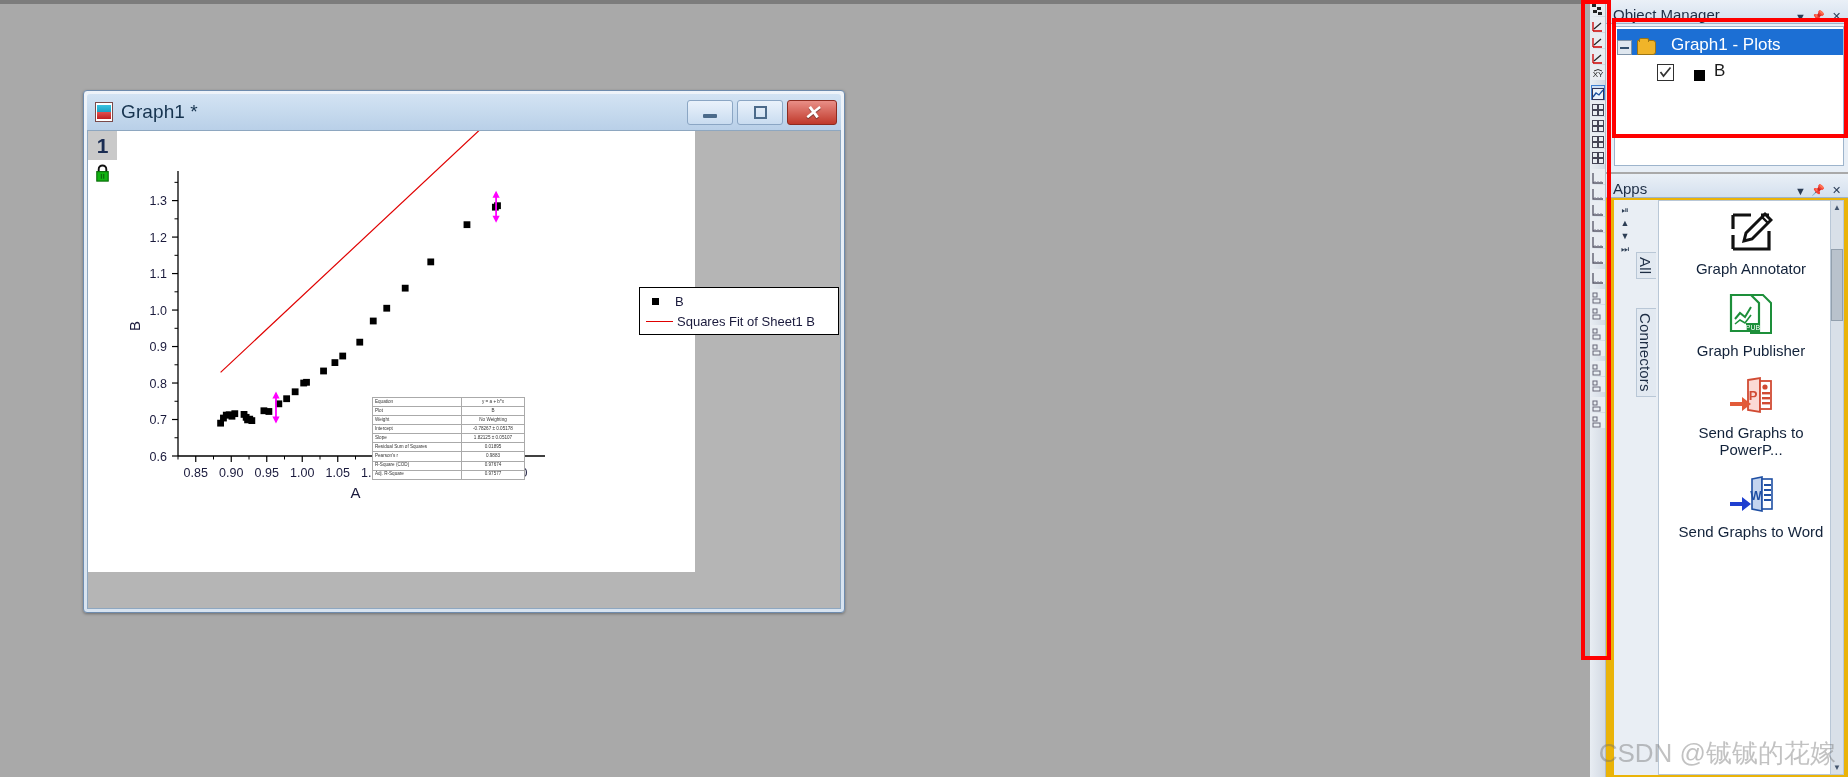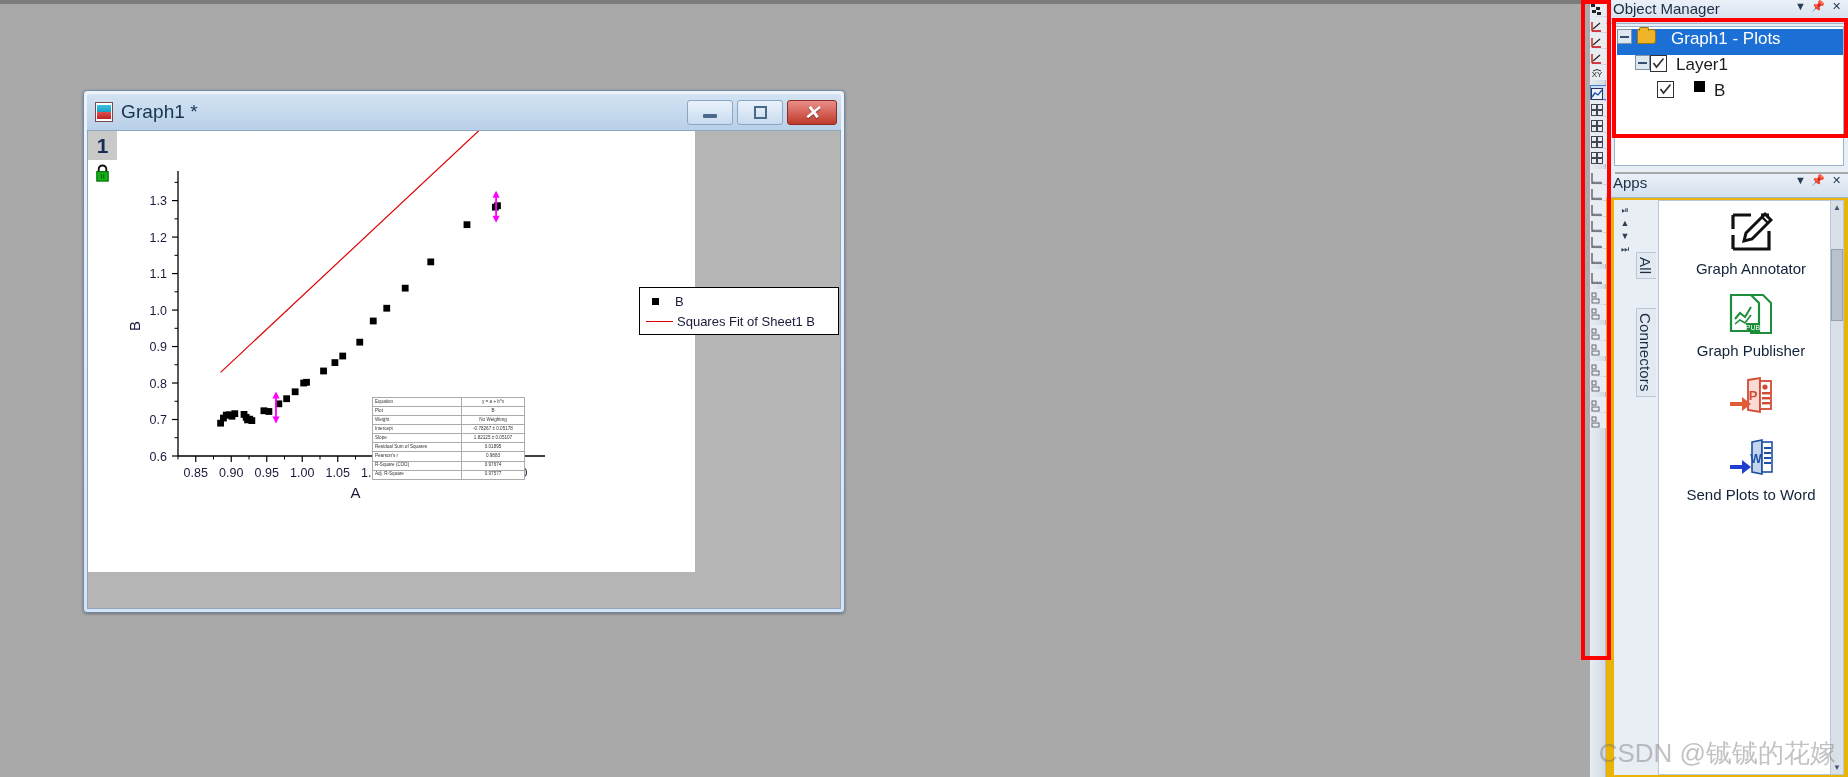--- a/index.html
+++ b/index.html
@@ -101,34 +101,34 @@
   }
   #legend .row{ display:flex; align-items:center; height:20px; }
   #legend .sym-sq{ width:7px;height:7px;background:#000;margin:0 16px 0 6px;}
   #legend .sym-ln{ width:27px;height:0;border-top:1.4px solid #e00000;margin:0 4px 0 0;}
 
   
   #right-dock{
     position:absolute; right:0; top:0; width:258px; height:777px;
   }
   .panel-header{
-    height:24px; display:flex; align-items:flex-start;
+    height:24px; display:flex; align-items:flex-end;
     background:linear-gradient(#eaf0f7,#d4e0ee);
     border-bottom:1px solid #9db4cc;
     padding:0 4px 0 7px; font-size:15px; color:#1d2d44;
   }
   .panel-header .title{ flex:1 1 auto; }
   .panel-header .hicon{ width:15px;text-align:center;font-size:11px;color:#2a3c55;cursor:pointer;margin-left:3px;}
 
   #object-manager{ position:absolute; left:16px; top:0; right:0; height:172px; background:#e7eef6; }
   #om-tree{
     position:absolute; left:8px; top:26px; right:4px; bottom:6px;
     background:#fff; border:1px solid #9db4cc; padding:2px 0 0 2px; overflow:hidden;
   }
-  .om-row{ display:flex; align-items:flex-start; height:26px; font-size:17px; color:#1b1b1b; position:relative;}
+  .om-row{ display:flex; align-items:flex-end; height:26px; font-size:17px; color:#1b1b1b; position:relative;}
   .om-row.sel{ background:#1c6fd4; color:#fff; }
   .om-toggle{
     width:15px;height:15px;border:1px solid #7f93a8;background:#dfe7ef;
     display:flex;align-items:center;justify-content:center; flex:0 0 auto; cursor:pointer;
   }
   .om-toggle i{ display:block;width:9px;height:2px;background:#33506e; }
   .om-folder{
     width:19px;height:15px;margin:0 6px 0 5px;flex:0 0 auto;position:relative;
     background:#f0b429; border:1px solid #9c7412; border-radius:1px 3px 3px 1px;
   }
@@ -170,21 +170,21 @@
   #apps-scrollbar .thumb{ position:absolute; left:0; top:48px; width:12px; height:72px; background:#b9c2cc; border:1px solid #93a0ad;}
   #apps-scrollbar .arrow{ position:absolute; left:2px; font-size:8px; color:#44566e;}
 
   
   #vtoolbar{
     position:absolute; left:0; top:0; width:16px; height:777px;
     background:linear-gradient(90deg,#e8edf3,#d3dae3);
     border-right:1px solid #b5bcc5;
   }
   .vt-icon{
-    width:25px;height:15px;margin:1px auto 0; position:relative; cursor:pointer;
+    width:14px;height:15px;margin:1px auto 0; position:relative; cursor:pointer;
     background:#e9edf2;border:1px solid transparent;
   }
   .vt-icon.sel{ border:1px solid #3f7fd0; background:#cfe0f5; }
   .vt-sep{ height:4px; }
 
   
   .red-box{ position:absolute; border:4px solid #ff0000; pointer-events:none; }
   #red-toolbar-box{ left:1581px; top:0; width:30px; height:660px; }
   #red-om-box{ left:1612px; top:18px; width:236px; height:120px; }
 
@@ -522,32 +522,20 @@
     </div>
     <div id="om-tree">
         <div class="om-row sel">
           <span class="om-toggle">
             <i></i>
           </span>
           <span class="om-folder"></span>
           <span class="om-label">Graph1 - Plots</span>
         </div>
         <div class="om-row">
-          <span class="om-indent" style="width:18px"></span>
-          <span class="om-toggle">
-            <i></i>
-          </span>
-          <span class="om-check">
-            <svg width="13" height="13" viewBox="0 0 13 13">
-              <path d="M1.5 6 L4.5 10 L11.5 1.5" fill="none" stroke="#333" stroke-width="1.7"></path>
-            </svg>
-          </span>
-          <span class="om-label">Layer1</span>
-        </div>
-        <div class="om-row">
           <span class="om-indent" style="width:40px"></span>
           <span class="om-check">
             <svg width="13" height="13" viewBox="0 0 13 13">
               <path d="M1.5 6 L4.5 10 L11.5 1.5" fill="none" stroke="#333" stroke-width="1.7"></path>
             </svg>
           </span>
           <span class="om-sym-sq"></span>
           <span class="om-label">B</span>
         </div>
       </div>
@@ -603,35 +591,36 @@
                   <path d="M20 4 l12 -2 v34 l-12 -2 z" fill="#fbd9d4" stroke="#d14b33" stroke-width="1.8"></path>
                   <rect x="32" y="5" width="11" height="28" fill="#fff" stroke="#d14b33" stroke-width="1.8"></rect>
                   <circle cx="37" cy="11" r="2.6" fill="#d14b33"></circle>
                   <rect x="34" y="16" width="8" height="2.4" fill="#d14b33"></rect>
                   <rect x="34" y="21" width="8" height="2.4" fill="#d14b33"></rect>
                   <rect x="34" y="26" width="8" height="2.4" fill="#d14b33"></rect>
                   <text x="25" y="24" font-size="13" font-weight="bold" fill="#d14b33" text-anchor="middle" font-family="'Liberation Sans', sans-serif">P</text>
                   <path d="M2 26 h12 v-5 l9 7 -9 7 v-5 h-12 z" fill="#e25b39"></path>
                 </svg>
               </div>
+              <div class="ai-label">Send Graphs to PowerP...</div>
             </div>
             <div class="app-item">
               <div class="ai-icon">
                 <svg width="46" height="40" viewBox="0 0 46 40">
                   <path d="M24 4 l10 -2 v34 l-10 -2 z" fill="#c3d4ef" stroke="#1f4fa3" stroke-width="1.6"></path>
                   <rect x="34" y="4" width="10" height="30" fill="#fff" stroke="#1f4fa3" stroke-width="1.6"></rect>
                   <rect x="36" y="9" width="7" height="2" fill="#1f4fa3"></rect>
                   <rect x="36" y="14" width="7" height="2" fill="#1f4fa3"></rect>
                   <rect x="36" y="19" width="7" height="2" fill="#1f4fa3"></rect>
                   <rect x="36" y="24" width="7" height="2" fill="#1f4fa3"></rect>
                   <text x="28" y="25" font-size="12" font-weight="bold" fill="#1f4fa3" text-anchor="middle" font-family="'Liberation Sans', sans-serif">W</text>
                   <path d="M2 27 h12 v-5 l9 7 -9 7 v-5 h-12 z" fill="#1f3fd0"></path>
                 </svg>
               </div>
-              <div class="ai-label">Send Plots to Word</div>
+              <div class="ai-label">Send Graphs to Word</div>
             </div>
           </div>
         <div id="apps-scrollbar">
           <span class="arrow" style="top:2px">▲</span>
           <span class="thumb"></span>
           <span class="arrow" style="bottom:2px">▼</span>
         </div>
       </div>
     </div>
   </div>

